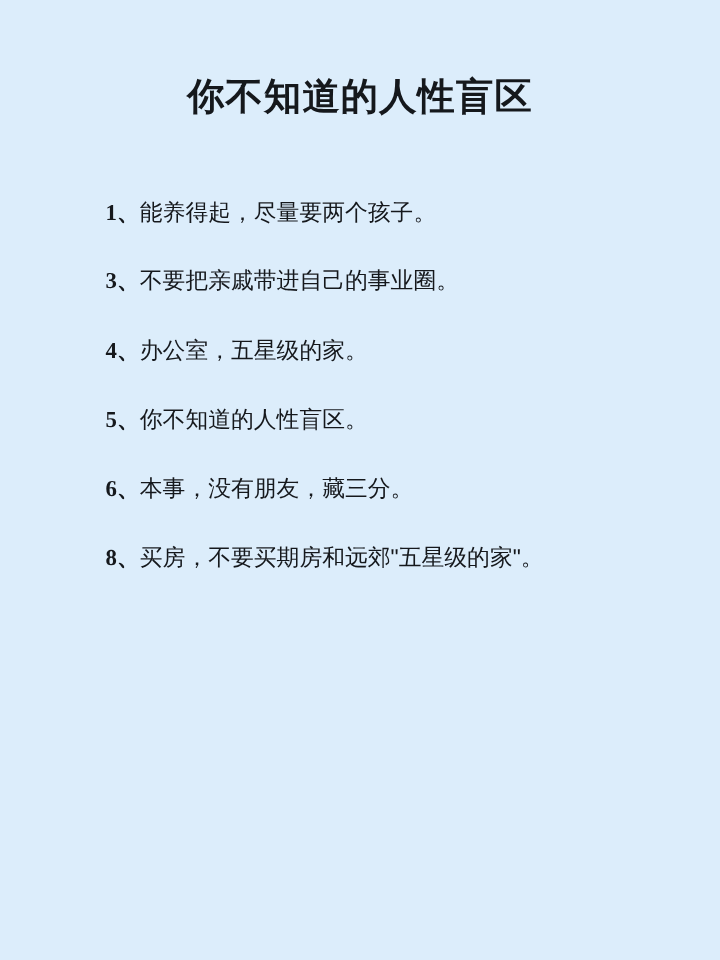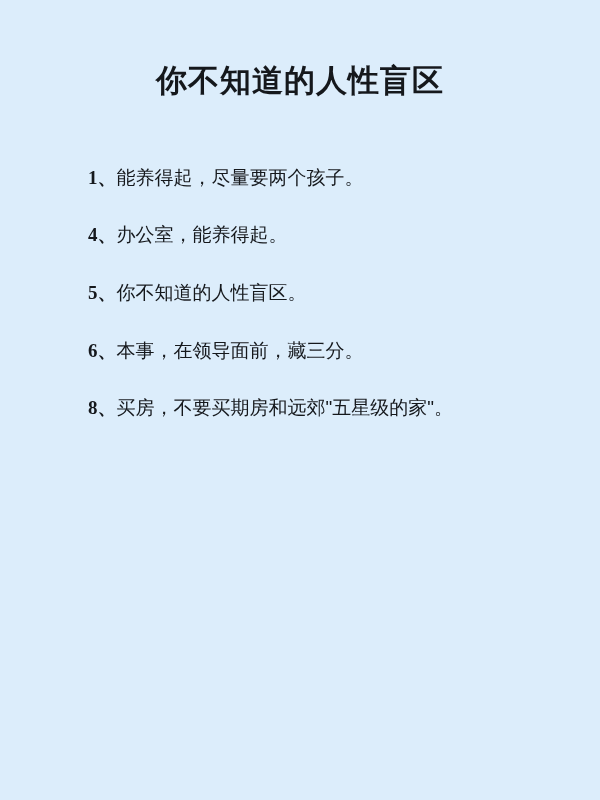--- a/index.html
+++ b/index.html
@@ -59,25 +59,28 @@
 <body>
 
 <div class="page">
   <h1 class="title">你不知道的人性盲区</h1>
 
   <ul class="list">
     <li class="list-item">
       <span class="idx">1、</span><span class="txt">能养得起，尽量要两个孩子。</span>
     </li>
     <li class="list-item">
-      <span class="idx">4、</span><span class="txt">办公室，能养得起。</span>
+      <span class="idx">3、</span><span class="txt">不要把亲戚带进自己的事业圈。</span>
+    </li>
+    <li class="list-item">
+      <span class="idx">4、</span><span class="txt">办公室，五星级的家。</span>
     </li>
     <li class="list-item">
       <span class="idx">5、</span><span class="txt">你不知道的人性盲区。</span>
     </li>
     <li class="list-item">
-      <span class="idx">6、</span><span class="txt">本事，在领导面前，藏三分。</span>
+      <span class="idx">6、</span><span class="txt">本事，没有朋友，藏三分。</span>
     </li>
     <li class="list-item">
       <span class="idx">8、</span><span class="txt">买房，不要买期房和远郊"五星级的家"。</span>
     </li>
   </ul>
 </div>
 
 </body></html>

